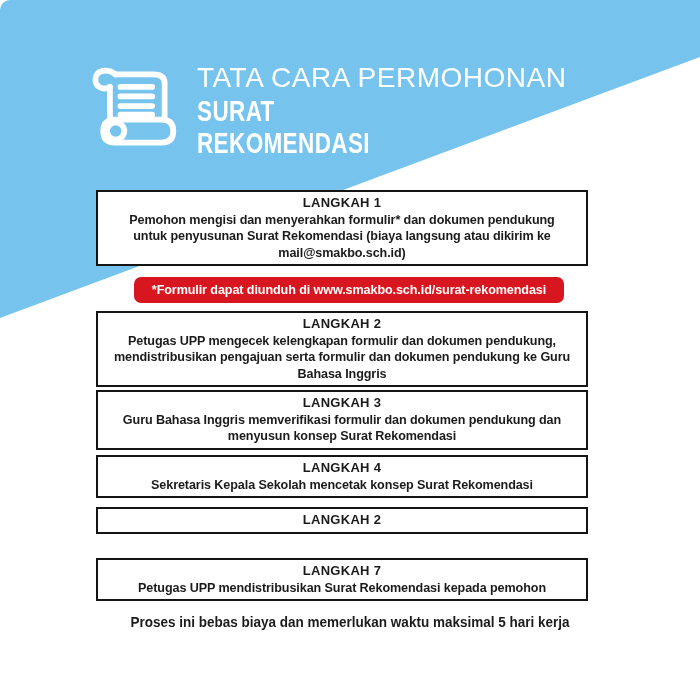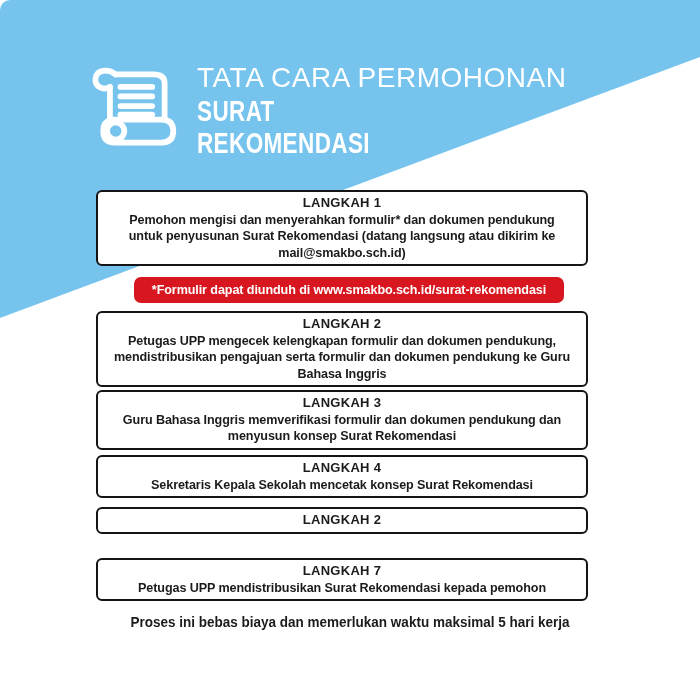--- a/index.html
+++ b/index.html
@@ -58,21 +58,21 @@
     transform-origin: left center;
   }
   
   .step {
     position: absolute;
     left: 96px;
     width: 492px;
     box-sizing: border-box;
     background: #ffffff;
     border: 2px solid var(--box-border, #141414);
-    border-radius: 6px;
+    border-radius: 0;
     padding: 3px 6px;
     text-align: center;
     color: var(--text-dark, #1b1b1b);
   }
   .step-label {
     font-size: 13px;
     font-weight: 700;
     line-height: 16.5px;
     letter-spacing: 0.3px;
   }
@@ -145,21 +145,21 @@
 
   <div class="title">
     <div class="t1">TATA CARA PERMOHONAN</div>
     <div class="t2">SURAT</div>
     <div class="t2">REKOMENDASI</div>
   </div>
 
   <section class="step s1">
     <div class="step-label">LANGKAH 1</div>
     <div class="step-text">Pemohon mengisi dan menyerahkan formulir* dan dokumen pendukung
-untuk penyusunan Surat Rekomendasi (datang langsung atau dikirim ke
+untuk penyusunan Surat Rekomendasi (biaya langsung atau dikirim ke
 mail@smakbo.sch.id)</div>
   </section>
 
   <div class="note">
     <span>*Formulir dapat diunduh di www.smakbo.sch.id/surat-rekomendasi</span>
   </div>
 
   <section class="step s2">
     <div class="step-label">LANGKAH 2</div>
     <div class="step-text">Petugas UPP mengecek kelengkapan formulir dan dokumen pendukung,

